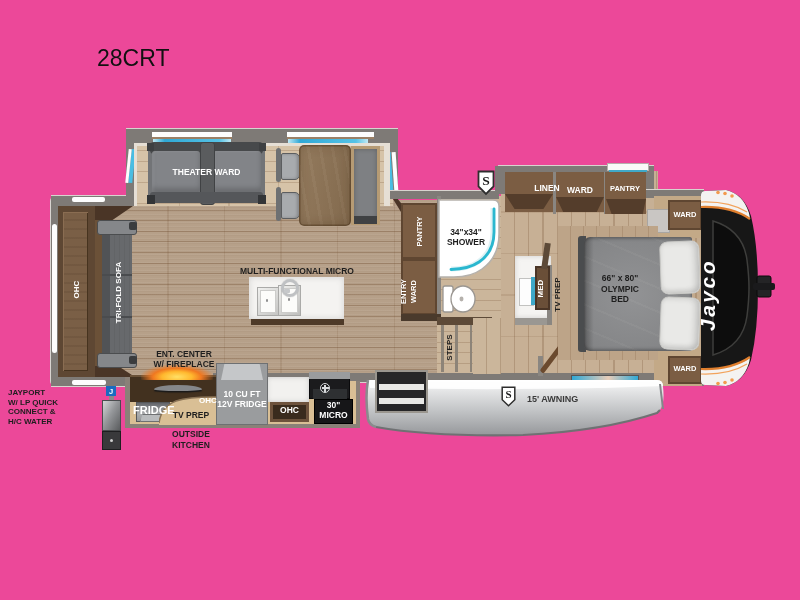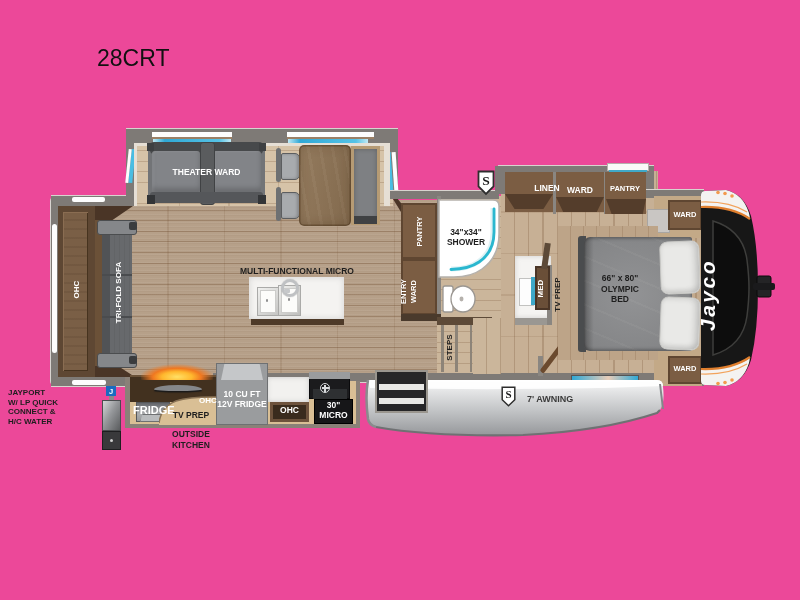--- a/index.html
+++ b/index.html
@@ -279,20 +279,21 @@
 <div class="abs" style="left:130px;top:379px;width:226px;height:45px;background:#d9bf95;"></div>
 
 <div class="wall" style="left:213px;top:373px;width:147px;height:8px;"></div>
 
 <div class="abs" style="left:130px;top:375px;width:89px;height:27px;background:#42311f;border-top:2px solid #6a5238;box-sizing:border-box;"></div>
 
 <div class="abs" style="left:154px;top:385px;width:48px;height:6px;background:#85878a;border-radius:50%/75% 75% 25% 25%;box-shadow:0 1.5px 1px #1a1a1a;z-index:4;"></div>
 
 <div class="abs" style="left:141px;top:359px;width:72px;height:21px;background:radial-gradient(ellipse 52% 62% at 50% 85%, #ffe066 0%, #ffb82e 40%, #f07820 65%, rgba(240,120,32,0) 100%);"></div>
 
+<div class="lbl" style="left:124px;top:349px;width:120px;text-align:center;font-size:8.5px;line-height:10px;">ENT. CENTER<br>W/ FIREPLACE</div>
 
 <div class="abs" style="left:136px;top:402px;width:34px;height:20px;background:linear-gradient(180deg,#63656a,#aaacae 60%,#97999b);border:1px solid #55575a;box-sizing:border-box;"></div>
 <div class="abs" style="left:140px;top:414px;width:26px;height:8px;background:#b9bbbd;border:1px solid #6e7072;box-sizing:border-box;clip-path:polygon(10% 0,90% 0,100% 100%,0 100%);"></div>
 
 <div class="wlbl" style="left:133px;top:404px;width:40px;text-align:center;font-size:11px;">FRIDGE</div>
 
 <svg class="abs" style="left:159px;top:396px;z-index:3;" width="58" height="29" viewBox="0 0 58 29">
   <path d="M58,29 L0,29 L0,27 Q2,11 17,5 Q31,0.5 58,1 Z" fill="#d9bf95"></path>
   <path d="M0,27 Q2,11 17,5 Q31,0.5 58,1" fill="none" stroke="#8a7355" stroke-width="1.5"></path>
 </svg>
@@ -336,21 +337,21 @@
   <path d="M13,48 Q70,58 160,56 Q240,52 294,34 L297,31" fill="none" stroke="#6f7173" stroke-width="2.2"></path>
   <path d="M297,5 L300,30" fill="none" stroke="#85878a" stroke-width="2"></path>
   <path d="M5,1 Q2,18 5,40 Q6,46 13,48" fill="none" stroke="#898b8d" stroke-width="2.5"></path>
 </svg>
 
 <svg class="abs" style="left:501px;top:386px;" width="15" height="21" viewBox="0 0 15 21">
   <path d="M1.2,1.2 h12.6 v12.5 l-6.3,6 l-6.3,-6 z" fill="#fff" stroke="#2e2e2e" stroke-width="1.5"></path>
   <text x="7.5" y="12" font-family="Liberation Serif, serif" font-size="11" font-weight="bold" fill="#1a1a1a" text-anchor="middle">S</text>
 </svg>
 
-<div class="lbl" style="left:527px;top:394px;width:70px;text-align:left;font-size:9px;color:#3a3a3a;">7' AWNING</div>
+<div class="lbl" style="left:527px;top:394px;width:70px;text-align:left;font-size:9px;color:#3a3a3a;">15' AWNING</div>
 
 <div class="abs" style="left:375px;top:370px;width:53px;height:43px;background:#262628;border:2px solid #9a968f;box-sizing:border-box;">
   <div class="abs" style="left:2px;top:12px;width:45px;height:6px;background:#e8e8e6;"></div>
   <div class="abs" style="left:2px;top:26px;width:45px;height:6px;background:#e8e8e6;"></div>
 </div>
 
 <svg class="abs" style="left:477px;top:170px;" width="18" height="26" viewBox="0 0 18 26">
   <path d="M1.5,1.5 h15 v15 l-7.5,7.5 l-7.5,-7.5 z" fill="#fff" stroke="#2e2e2e" stroke-width="1.8"></path>
   <text x="9" y="14.5" font-family="Liberation Serif, serif" font-size="13.5" font-weight="bold" fill="#1a1a1a" text-anchor="middle">S</text>
 </svg>

